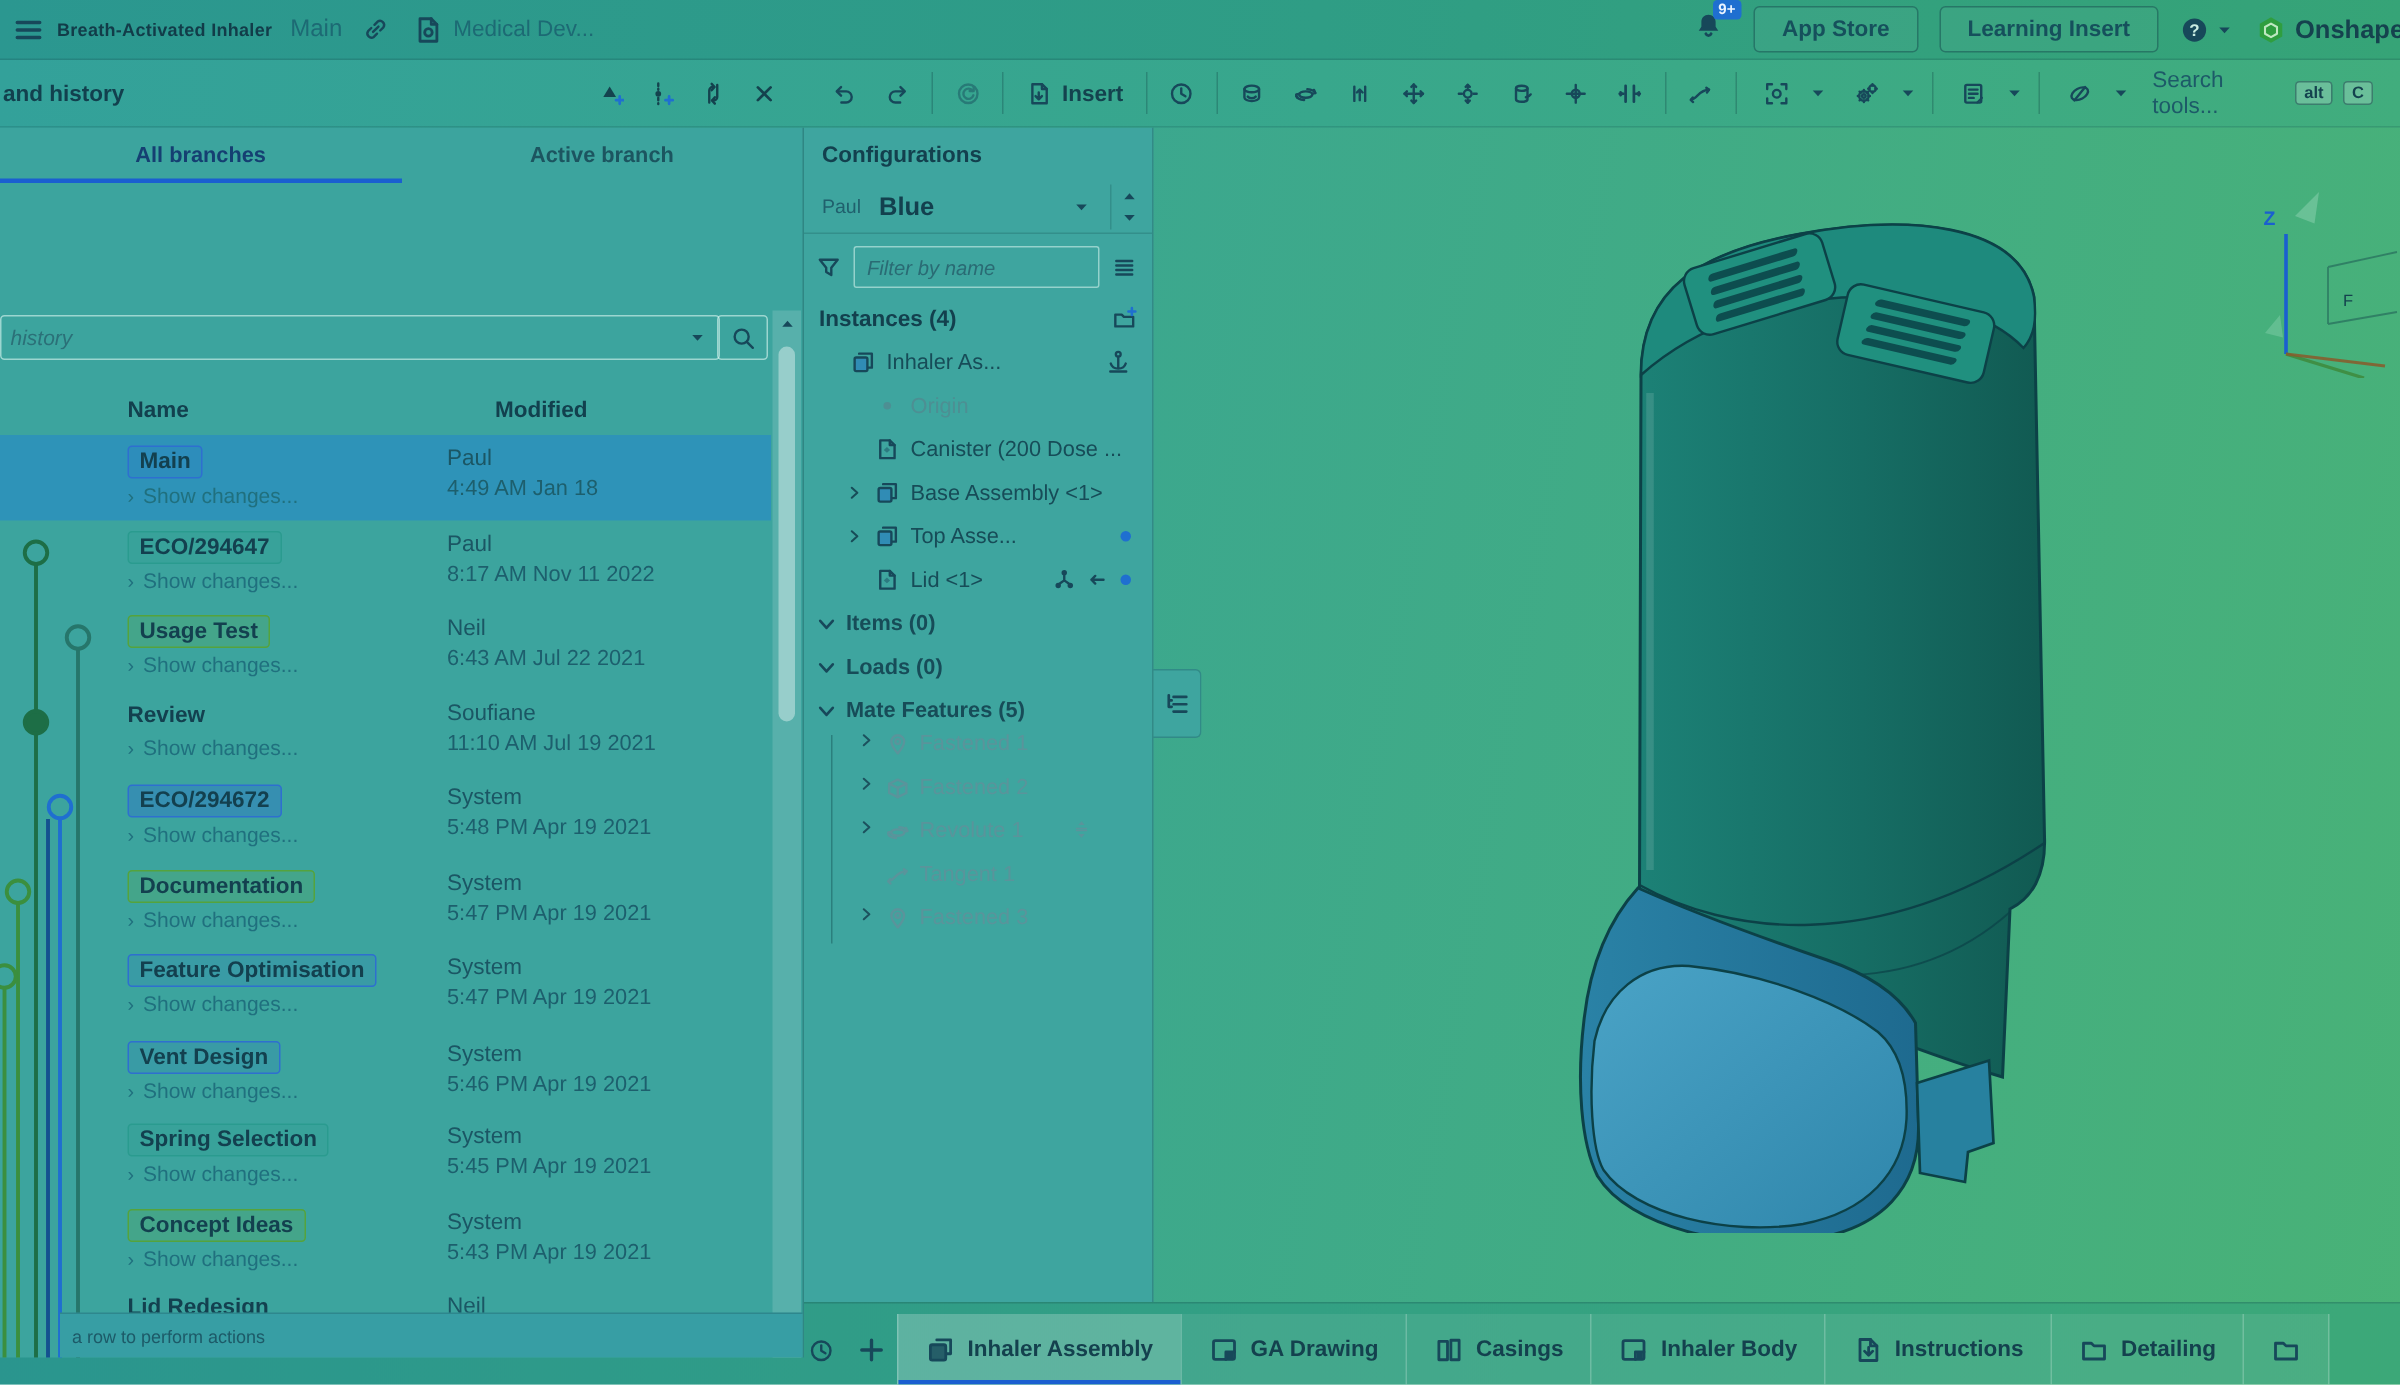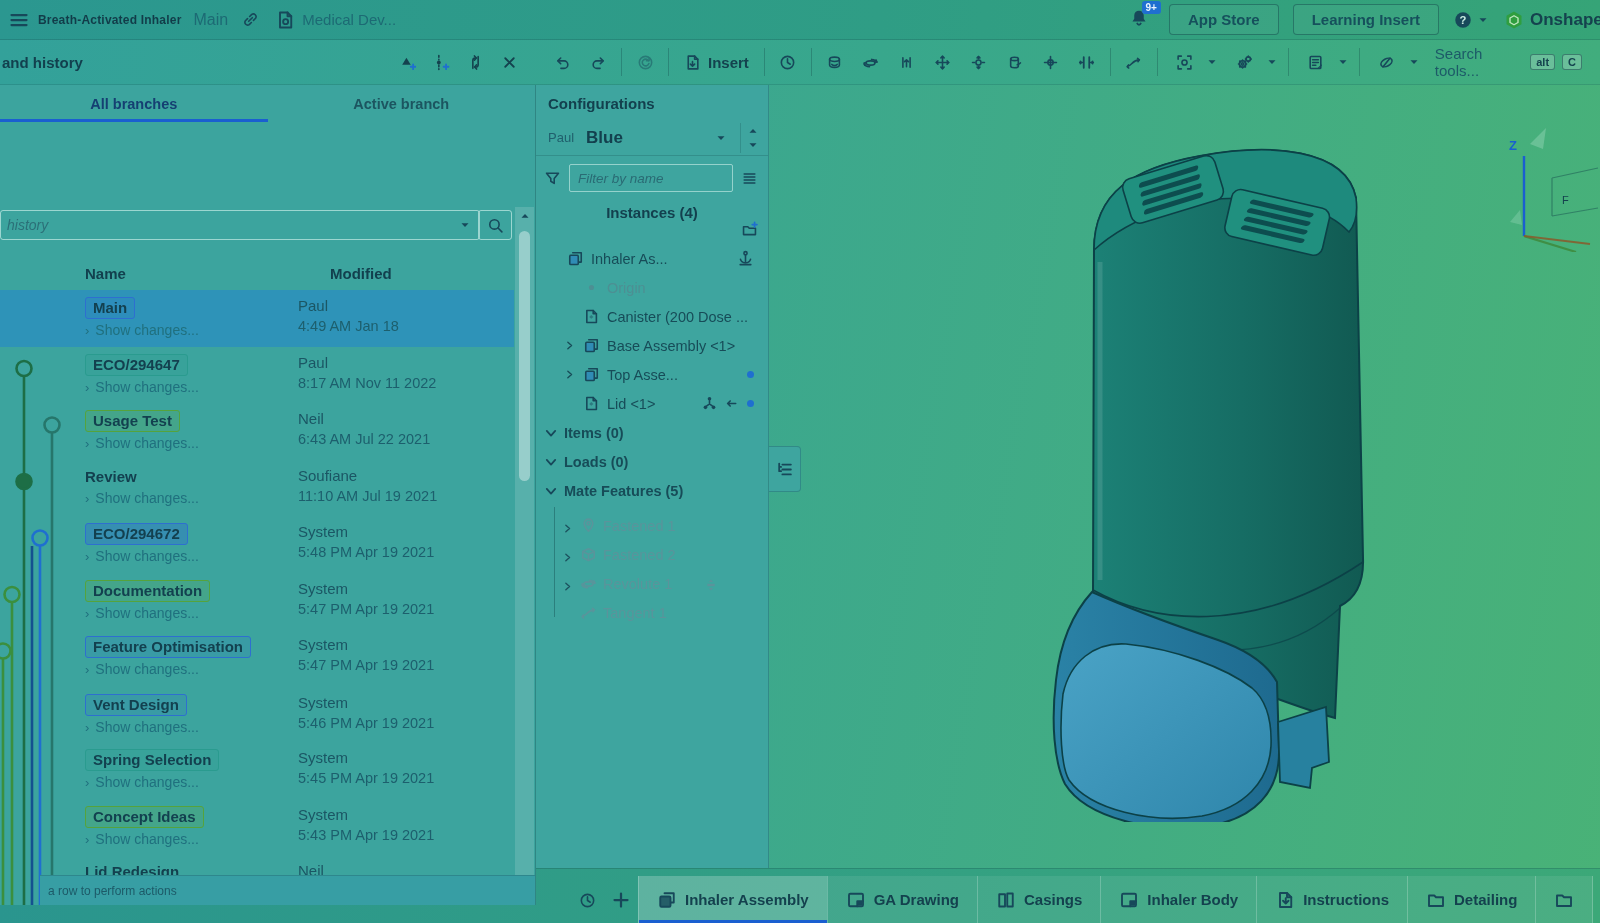--- a/index.html
+++ b/index.html
@@ -104,46 +104,46 @@
              padding-left:12px; position:relative; }
   .c-color-label { font-size:13px; color:#20606d; margin-right:12px; }
   .c-color-val { font-size:17px; color:#13404e; font-weight:600; }
   .c-color-caret { position:absolute; right:40px; cursor:pointer; }
   .c-stepper { position:absolute; right:4px; top:3px; width:24px; height:30px; display:flex; flex-direction:column;
                align-items:center; justify-content:center; border-left:1px solid rgba(8,45,50,.18); cursor:pointer; }
   .c-filter { display:flex; align-items:center; gap:8px; padding:8px 10px 8px 8px; }
   .c-filter input { flex:1; height:28px; border:1px solid rgba(235,255,250,.5); background:transparent; border-radius:2px;
                     font-style:italic; font-size:13.5px; color:#2a6b74; padding:0 8px; outline:none; width:100px; font-family:inherit; }
   .c-filter input::placeholder { color:#2a6b74; }
-  .c-inst-head { display:flex; align-items:center; padding:4px 10px 6px 10px; font-size:15px; font-weight:600; color:#13404e;flex-direction:column; }
+  .c-inst-head { display:flex; align-items:center; padding:4px 10px 6px 10px; font-size:15px; font-weight:600; color:#13404e; }
   .c-inst-head .icon { margin-left:auto; cursor:pointer; }
   .tree-row { display:flex; align-items:center; height:29px; padding-left:10px; font-size:14.5px; color:#174c58;
               cursor:pointer; gap:7px; white-space:nowrap; }
   .tree-row .chv { width:14px; flex:none; display:flex; justify-content:center; }
   .tree-row.grey { color:#4d8f93; }
   .tree-row.grey .icon { color:#4d8f93; }
   .tree-ind { margin-left:auto; margin-right:14px; display:flex; align-items:center; gap:6px; }
   .blue-dot { width:7px; height:7px; border-radius:50%; background:#1f6fd0; display:inline-block; }
   .sec-row { display:flex; align-items:center; height:29px; padding-left:8px; gap:6px; font-size:14.5px;
              font-weight:600; color:#174c58; cursor:pointer; }
   .mates { position:relative; margin-left:18px; }
   .mates::before { content:""; position:absolute; left:0; top:2px; bottom:4px; width:1px; background:rgba(14,70,75,.4); }
-  .mate-row { display:flex; align-items:flex-end; height:29px; padding-left:6px; gap:6px; font-size:14.5px;
+  .mate-row { display:flex; align-items:flex-start; height:29px; padding-left:16px; gap:6px; font-size:14.5px;
               color:#5a949b; cursor:pointer; }
   .mate-row .chv { width:14px; color:#1c525e; display:flex; justify-content:center; }
   .mate-row .icon { color:#5a949b; }
   .mate-row .lim { margin-left:26px; }
   .struct-tab { left:768px; top:446px; width:33px; height:46px; background:#3ea59f; z-index:17;
                 border:1px solid rgba(8,45,50,.22); border-left:none; border-radius:0 4px 4px 0;
                 display:flex; align-items:center; justify-content:center; cursor:pointer; }
 
   
   .bottombar { left:0; top:868px; width:1600px; height:55px; z-index:15;
                background:linear-gradient(93deg,#2a958e,#33a083 55%,#3ca878);
-               border-top:1px solid rgba(8,45,50,.2); display:flex; align-items:flex-end;padding-left:40px; }
+               border-top:1px solid rgba(8,45,50,.2); display:flex; align-items:flex-end; }
   .bb-inner { display:flex; align-items:flex-end; height:100%; padding-left:530px; }
   .bb-icon-btn { width:34px; height:46px; display:flex; align-items:center; justify-content:center; cursor:pointer; color:#14424e; }
   .bb-tab { height:47px; display:flex; align-items:center; gap:8px; padding:0 18px; font-size:15px; font-weight:600;
             color:#14414e; cursor:pointer; position:relative; background:rgba(255,255,255,.08);
             border-left:1px solid rgba(255,255,255,.22); white-space:nowrap; }
   .bb-tab:last-child { border-right:1px solid rgba(255,255,255,.22); }
   .bb-tab.active { background:rgba(255,255,255,.22); }
   .bb-tab.active::after { content:""; position:absolute; left:0; right:0; bottom:0; height:3px; background:#1a5fd0; }
 
   
@@ -879,20 +879,34 @@
           <span class="chv"></span>
           <span class="icon">
             <svg viewBox="0 0 16 16" fill="none" stroke="currentColor" stroke-width="1.5" stroke-linecap="round" stroke-linejoin="round">
               <path d="M2.5 11.5c3.5 0 4.5-6 11-6"></path>
               <path d="M11.8 4.2l1.7 1.3-1.3 1.7"></path>
               <path d="M3.5 13.2l-1.5-1.3 1.3-1.6"></path>
             </svg>
           </span>
           <span>Tangent 1</span>
         </div>
+        <div class="mate-row">
+          <span class="chv">
+            <svg viewBox="0 0 16 16" fill="none" stroke="currentColor" stroke-width="1.5" stroke-linecap="round" stroke-linejoin="round" style="width: 11px; height: 11px;">
+              <path d="M5.6 3.2L11 8l-5.4 4.8" stroke-width="2"></path>
+            </svg>
+          </span>
+          <span class="icon">
+            <svg viewBox="0 0 16 16" fill="none" stroke="currentColor" stroke-width="1.5" stroke-linecap="round" stroke-linejoin="round">
+              <path d="M8 2a4 4 0 014 4c0 2.9-4 7.4-4 7.4S4 8.9 4 6a4 4 0 014-4z"></path>
+              <circle cx="8" cy="6" r="1.5"></circle>
+            </svg>
+          </span>
+          <span>Fastened 3</span>
+        </div>
       </div>
     </div>
 </aside>
 <div class="abs struct-tab">
   <span class="icon">
       <svg viewBox="0 0 16 16" fill="none" stroke="currentColor" stroke-width="1.5" stroke-linecap="round" stroke-linejoin="round">
         <path d="M6 3.4h8M6 8h8M6 12.6h8M3 2.4v7.2M3 5.6h1.8M3 9.6h1.8" stroke-width="1.7"></path>
       </svg>
     </span>
 </div>

